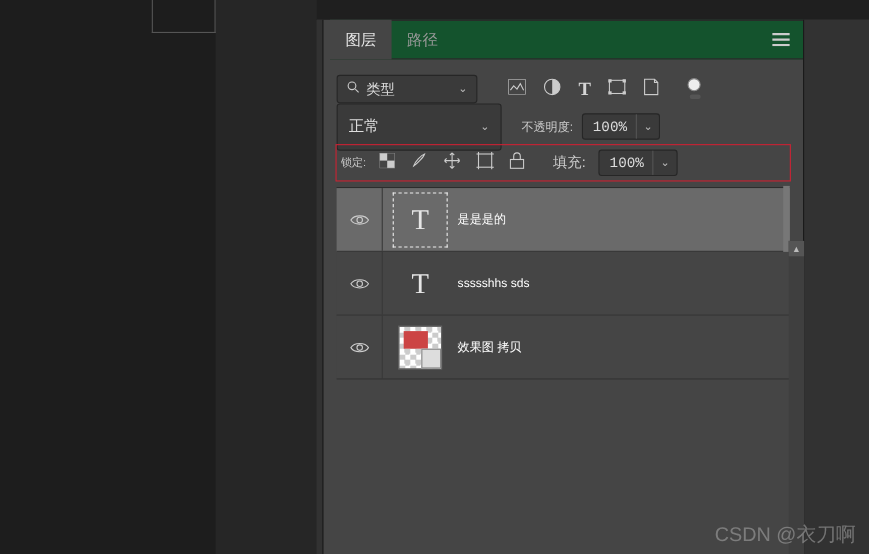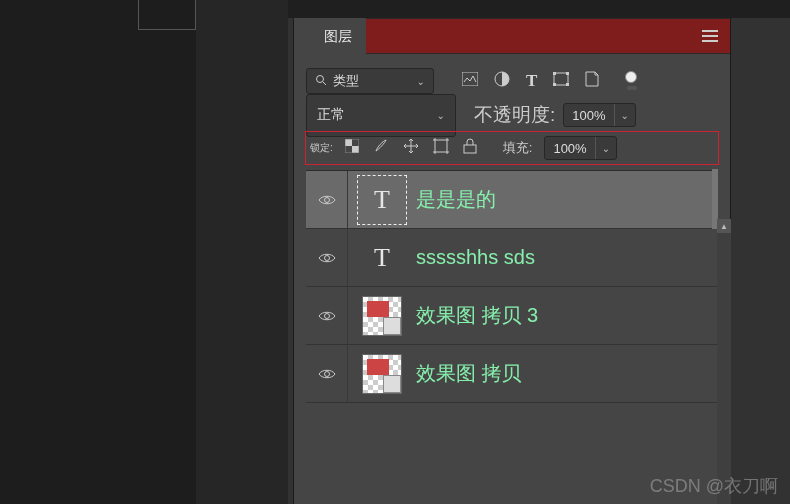--- a/index.html
+++ b/index.html
@@ -5,21 +5,21 @@
   * { box-sizing: border-box; margin: 0; padding: 0; font-family: "Microsoft YaHei", Arial, sans-serif; }
   body { width: 790px; height: 504px; background: #1f1f1f; overflow: hidden; position: relative; }
   .canvas-area { position: absolute; left: 0; top: 0; width: 288px; height: 504px; background: #262626; }
   .doc-edge { position: absolute; left: 0; top: 0; width: 196px; height: 504px; background: #1d1d1d; }
   .doc-window { position: absolute; right: 0; top: 0; width: 58px; height: 30px; border: 1px solid #555; border-top: none; }
   
   .panel { position: absolute; left: 288px; top: 18px; width: 502px; height: 486px; background: #454545; }
   .divider-v { position: absolute; left: 0; top: 0; width: 6px; height: 100%; background: #323232; border-right: 1px solid #1a1a1a; }
   .divider-r { position: absolute; right: 0; top: 0; width: 60px; height: 100%; background: #323232; border-left: 1px solid #1a1a1a; }
   
-  .tabs { display: flex; align-items: center; height: 36px; background: #7f1d1d; margin-left: 22px; margin-right: 60px; border-bottom: 1px solid #2a2a2a; border-top: 1px solid #2a2a2a; }
+  .tabs { display: flex; align-items: center; height: 36px; background: #14532d; margin-left: 12px; margin-right: 60px; border-bottom: 1px solid #2a2a2a; border-top: 1px solid #2a2a2a; }
   .tab { padding: 0 14px; height: 36px; line-height: 36px; font-size: 14px; color: #999; cursor: pointer; }
   .tab.active { background: #454545; color: #e6e6e6; }
   .tabs-spacer { flex: 1; }
   .menu-icon { padding: 0 12px; color: #ccc; cursor: pointer; }
   .menu-icon svg { display: block; }
   
   .panel-body { margin-left: 6px; margin-right: 60px; padding: 10px 12px; }
   
   .row { display: flex; align-items: center; height: 34px; gap: 8px; }
   .filter-select { display: flex; align-items: center; background: #3a3a3a; border: 1px solid #262626; border-radius: 3px; height: 26px; padding: 0 8px; min-width: 128px; }
@@ -28,44 +28,44 @@
   .filter-select .chev { color: #bbb; font-size: 10px; }
   
   .filter-icons { display: flex; gap: 16px; margin-left: 20px; align-items: center; }
   .fi { color: #d5d5d5; cursor: pointer; }
   .toggle-dot { width: 12px; height: 12px; border-radius: 50%; background: #eee; border: 1px solid #888; margin-left: 10px; position: relative; top: -4px; }
   .toggle-dot::after{ content:""; position:absolute; width:10px; height:4px; background:#555; left:1px; top:14px; border-radius:2px;}
   
   .blend-select { display: flex; align-items: center; background: #3a3a3a; border: 1px solid #262626; border-radius: 3px; height: 43px; padding: 0 10px; min-width: 150px; }
   .blend-select .lbl { color: #ddd; font-size: 14px; flex: 1; }
   .blend-select .chev { color: #bbb; font-size: 10px; }
-  .opacity-label { color: #ccc; font-size: 19px; margin-left: 10px; }
+  .opacity-label { color: #ccc; font-size: 11px; margin-left: 10px; }
   .pct-box { display: flex; align-items: center; background: #3a3a3a; border: 1px solid #262626; border-radius: 3px; height: 24px; }
-  .pct-box .val { color: #ddd; font-size: 13px; padding: 0 8px; min-width: 48px; text-align: right; }
+  .pct-box .val { color: #ddd; font-size: 13px; padding: 0 8px; min-width: 48px; text-align: right; font-family: Liberation Mono, monospace; }
   .pct-box .chev { color: #bbb; font-size: 10px; padding: 0 6px; border-left: 1px solid #555; height: 100%; display: flex; align-items: center; }
   
   .lock-row { display: flex; align-items: center; height: 32px; gap: 12px; padding: 2px 4px; outline: 1px solid #c23; }
   .lock-label { color: #ccc; font-size: 10px; }
   .lock-icons { display: flex; gap: 14px; align-items: center; }
   .li { color: #ccc; }
   .fill-label { color: #ccc; font-size: 13px; margin-left: 14px; }
   
   .layers { margin-top: 6px; border-top: 1px solid #2c2c2c; }
   .layer { display: flex; align-items: center; height: 58px; border-bottom: 1px solid #333; background: #454545; position: relative; }
   .layer.selected { background: #6a6a6a; }
   .layer.selected::after{ content:""; position:absolute; right:0; top:-2px; width:6px; height:62px; background:#777; }
   .vis { width: 42px; display: flex; justify-content: center; color: #ccc; cursor: pointer; border-right: 1px solid #383838; height: 100%; align-items: center; }
   .thumb { width: 40px; height: 40px; margin: 0 14px; display: flex; align-items: center; justify-content: center; position: relative; }
   .thumb.sel { outline: 1px dashed #eee; outline-offset: 4px; }
   .thumb.text { background: transparent; }
   .thumb.text .T { font-family: Georgia, serif; font-size: 26px; color: #e6e6e6; }
   .thumb.img { background: repeating-conic-gradient(#ccc 0 25%, #fff 0 50%) 0 0/10px 10px; border: 1px solid #666; }
   .thumb.img::before { content:""; position:absolute; left:4px; top:4px; width:22px; height:16px; background:#c44;}
   .thumb.img::after { content:""; position:absolute; right:0; bottom:0; width:16px; height:16px; background:#ddd; border:1px solid #888; }
-  .lname { color: #86efac; font-size: 20px; }
+  .lname { color: #ffffff; font-size: 11px; }
   
   .scrollbar-track { position: absolute; left: 429px; top: 201px; width: 14px; height: 300px; background: #3f3f3f; }
   .scroll-arrow { height: 14px; background: #555; display:flex; align-items:center; justify-content:center; color:#bbb; font-size:8px;}
   
   .watermark { position: absolute; right: 12px; bottom: 6px; color: #aaa; font-size: 18px; opacity: .55; }
 </style>
 </head>
 <body>
 
 <div class="canvas-area">
@@ -73,20 +73,21 @@
     <div class="doc-window"></div>
   </div>
 </div>
 
 <div class="panel">
   <div class="divider-v"></div>
   <div class="divider-r"></div>
 
   <div class="tabs">
     <div class="tab active">图层</div>
+    <div class="tab">路径</div>
     <div class="tabs-spacer"></div>
     <div class="menu-icon">
       <svg width="16" height="12" viewBox="0 0 16 12">
           <path d="M0 1h16M0 6h16M0 11h16" stroke="#ccc" stroke-width="2"></path>
         </svg>
     </div>
   </div>
 
   <div class="panel-body">
 
@@ -189,40 +190,30 @@
               <path d="M1 6c3-5 13-5 16 0-3 5-13 5-16 0z" stroke="#ccc" fill="none"></path>
               <circle cx="9" cy="6" r="2.5" stroke="#ccc" fill="none"></circle>
             </svg>
           </div>
         <div class="thumb text">
             <span class="T">T</span>
           </div>
         <span class="lname">ssssshhs sds</span>
       </div>
 
+
+
       <div class="layer">
         <div class="vis">
             <svg width="18" height="12" viewBox="0 0 18 12">
               <path d="M1 6c3-5 13-5 16 0-3 5-13 5-16 0z" stroke="#ccc" fill="none"></path>
               <circle cx="9" cy="6" r="2.5" stroke="#ccc" fill="none"></circle>
             </svg>
           </div>
         <div class="thumb img"></div>
-        <span class="lname">效果图 拷贝 3</span>
-      </div>
-
-
-      <div class="layer">
-        <div class="vis">
-            <svg width="18" height="12" viewBox="0 0 18 12">
-              <path d="M1 6c3-5 13-5 16 0-3 5-13 5-16 0z" stroke="#ccc" fill="none"></path>
-              <circle cx="9" cy="6" r="2.5" stroke="#ccc" fill="none"></circle>
-            </svg>
-          </div>
-        <div class="thumb img"></div>
         <span class="lname">效果图 拷贝</span>
       </div>
 
     </div>
   </div>
 
   <div class="scrollbar-track">
     <div class="scroll-arrow">▲</div>
   </div>
 </div>

